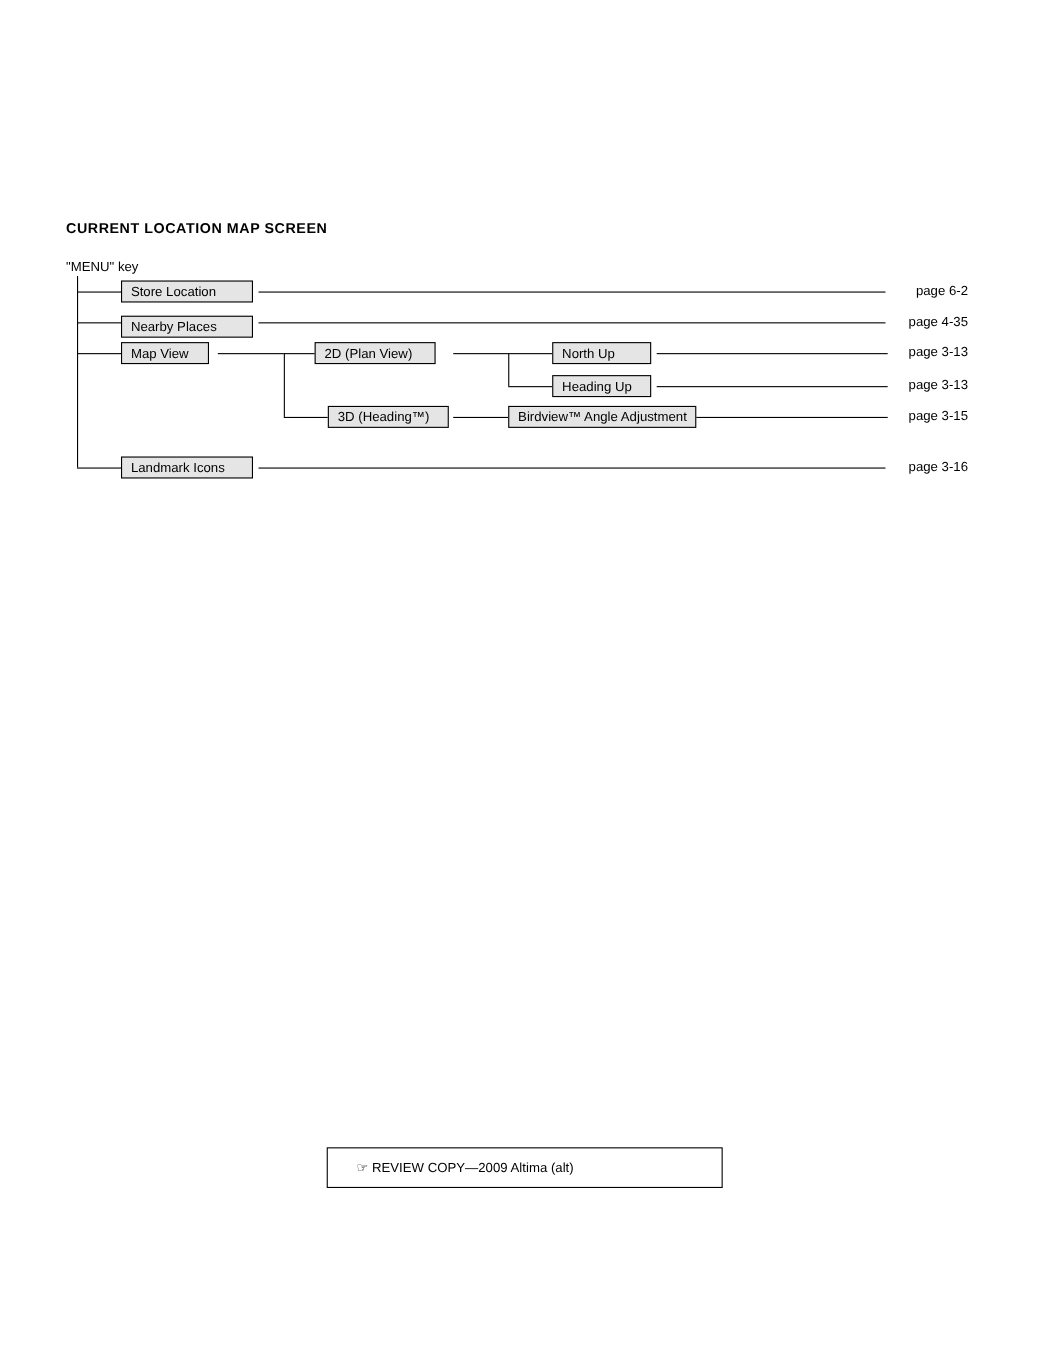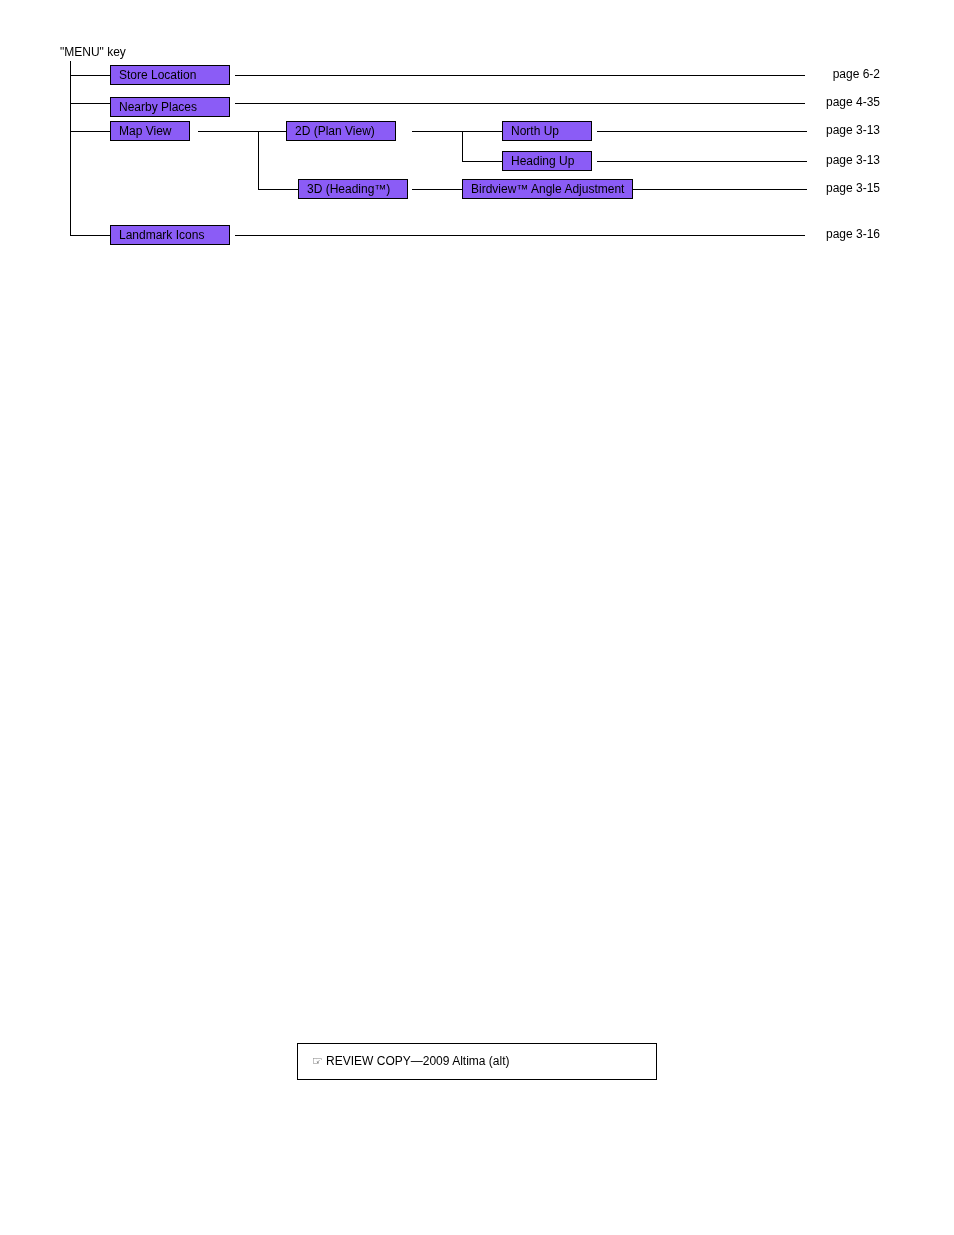--- a/index.html
+++ b/index.html
@@ -40,21 +40,21 @@
       height: 200px;
       margin-top: 5px;
     }
 
     .node {
       position: absolute;
       border: 1px solid #000;
       padding: 2px 8px;
       font-size: 12px;
       white-space: nowrap;
-      background: #8b5cf6;
+      background: #e5e5e5;
     }
 
     .hline {
       position: absolute;
       height: 1px;
       background: #000;
     }
 
     .vline {
       position: absolute;
@@ -87,31 +87,32 @@
       font-weight: bold;
       font-size: 13px;
     }
 
     .review-box {
       position: absolute;
       bottom: 155px;
       left: 50%;
       transform: translateX(-50%);
       border: 1px solid #000;
-      padding: 8px 14px;
+      padding: 8px 26px;
       font-size: 12px;
       line-height: 1.6;
       width: 360px;
     }
   </style>
 </head>
 <body>
 
 <div class="page-container">
 
+  <div class="section-title">CURRENT LOCATION MAP SCREEN</div>
 
   <div class="diagram-area">
 
     <div class="page-label" style="left:0px; top:0px; font-size:12px;">"MENU" key</div>
 
     <div class="vline" style="left:10px; top:16px; height:174px;"></div>
 
     <div class="hline" style="left:10px; top:30px; width:40px;"></div>
     <div class="node" style="left:50px; top:20px; min-width:120px;">Store Location</div>
 

